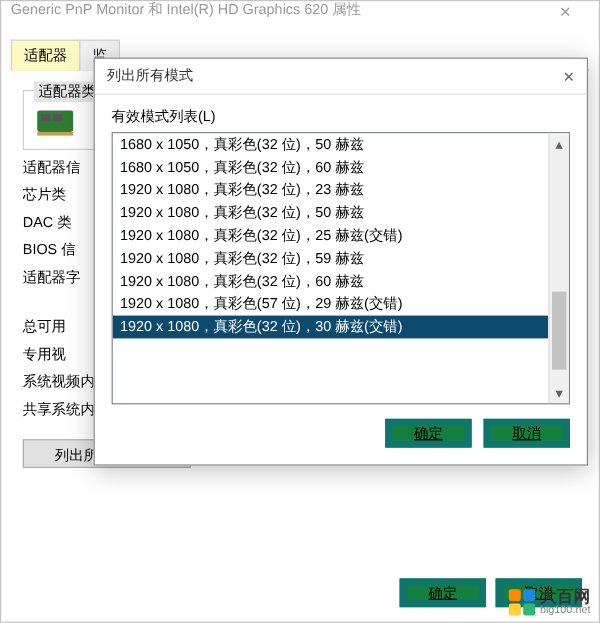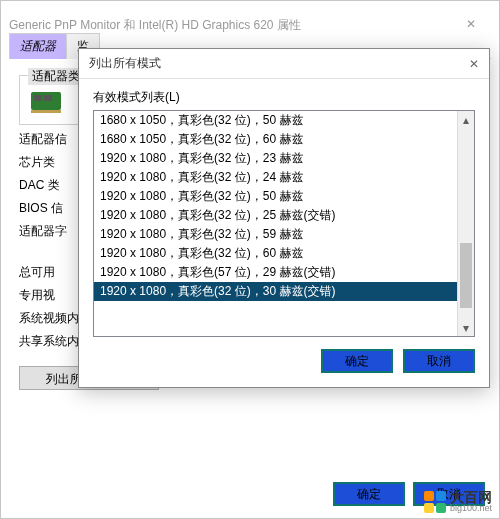--- a/index.html
+++ b/index.html
@@ -1,36 +1,36 @@
 <!DOCTYPE html>
 <html><head>
 <meta charset="utf-8">
 <style>
   * { box-sizing: border-box; font-family: "Microsoft YaHei", "Segoe UI", sans-serif; font-size: 12px; }
   body { margin: 0; width: 500px; height: 519px; overflow: hidden; background: #fff; }
   .parent-window { position: absolute; top: 0; left: 0; width: 500px; height: 519px; border: 1px solid #c6c6c6; background: #fff; }
-  .titlebar { height: 30px; display: flex; align-items: flex-start; padding: 16px 8px; color: #999; }
+  .titlebar { height: 30px; display: flex; align-items: flex-end; padding: 16px 8px; color: #999; }
   .title-text { flex: 1; white-space: nowrap; overflow: hidden; }
   .close-x { width: 40px; text-align: center; color: #999; }
   .tabs { display: flex; border-bottom: 1px solid #d0d0d0; margin: 0 8px; }
   .tab { padding: 4px 10px; border: 1px solid #d0d0d0; border-bottom: none; background: #fff; margin-right: -1px; margin-bottom: -1px; }
-  .tab.active { background: #c4b5fd; font-style: italic; }
+  .tab.active { background: #fef9c3; }
   .tab.inactive { background: #f0f0f0; }
   .content { padding: 10px 18px; }
   .groupbox { border: 1px solid #d0d0d0; padding: 8px 10px 10px 10px; position: relative; margin-top: 6px; }
   .groupbox-label { position: absolute; top: -8px; left: 8px; background: #e5e5e5; padding: 0 4px; }
   .chip-icon { width: 36px; height: 26px; display: inline-block; vertical-align: top; margin-top: 4px; }
   .chip-icon svg { width: 36px; height: 26px; }
   .rows { margin-top: 4px; }
   .row { display: flex; margin: 6px 0; }
   .row .label { width: 140px; color: #000; }
   .row .value { flex: 1; color: #000; }
   .list-all-btn { margin-top: 10px; padding: 4px 14px; min-width: 140px; height: 24px; background: #e1e1e1; border: 1px solid #adadad; }
   .parent-buttons { position: absolute; bottom: 12px; right: 14px; display: flex; gap: 8px; }
-  .dlg-btn { min-width: 72px; height: 24px; background: #1d4ed8; border: 2px solid #0f766e; display: flex; align-items: center; justify-content: center; }
+  .dlg-btn { min-width: 72px; height: 24px; background: #15803d; border: 6px solid #0f766e; display: flex; align-items: center; justify-content: center; text-decoration: underline; }
 
   .modal { position: absolute; left: 78px; top: 48px; width: 412px; height: 340px; background: #fff; border: 1px solid #888; box-shadow: 0 4px 20px rgba(0,0,0,.25); display: flex; flex-direction: column; }
   .modal-titlebar { height: 30px; display: flex; align-items: center; padding: 0 10px; color: #333; border-bottom: 1px solid #e0e0e0; }
   .modal-title { flex: 1; }
   .modal-close { width: 30px; text-align: right; color: #666; }
   .modal-body { padding: 10px 14px 0 14px; flex: 1; display: flex; flex-direction: column; }
   .list-label { margin-bottom: 4px; }
   .listbox { flex: 1; border: 1px solid #828790; overflow: hidden; position: relative; display: flex; }
   .list-items { flex: 1; overflow: hidden; }
   .list-item { padding: 1px 6px; white-space: nowrap; font-size: 12px; line-height: 17px; }
@@ -116,21 +116,20 @@
     <span class="modal-title">列出所有模式</span>
     <span class="modal-close">✕</span>
   </div>
   <div class="modal-body">
     <div class="list-label">有效模式列表(L)</div>
     <div class="listbox">
       <div class="list-items" id="modes-list">
           <div class="list-item">1680 x 1050，真彩色(32 位)，50 赫兹</div>
           <div class="list-item">1680 x 1050，真彩色(32 位)，60 赫兹</div>
           <div class="list-item">1920 x 1080，真彩色(32 位)，23 赫兹</div>
-          <div class="list-item">1920 x 1080，真彩色(32 位)，24 赫兹</div>
           <div class="list-item">1920 x 1080，真彩色(32 位)，50 赫兹</div>
           <div class="list-item">1920 x 1080，真彩色(32 位)，25 赫兹(交错)</div>
           <div class="list-item">1920 x 1080，真彩色(32 位)，59 赫兹</div>
           <div class="list-item">1920 x 1080，真彩色(32 位)，60 赫兹</div>
           <div class="list-item">1920 x 1080，真彩色(57 位)，29 赫兹(交错)</div>
           <div class="list-item selected">1920 x 1080，真彩色(32 位)，30 赫兹(交错)</div>
         </div>
       <div class="scrollbar">
         <div class="sb-btn">▴</div>
         <div class="sb-track">

